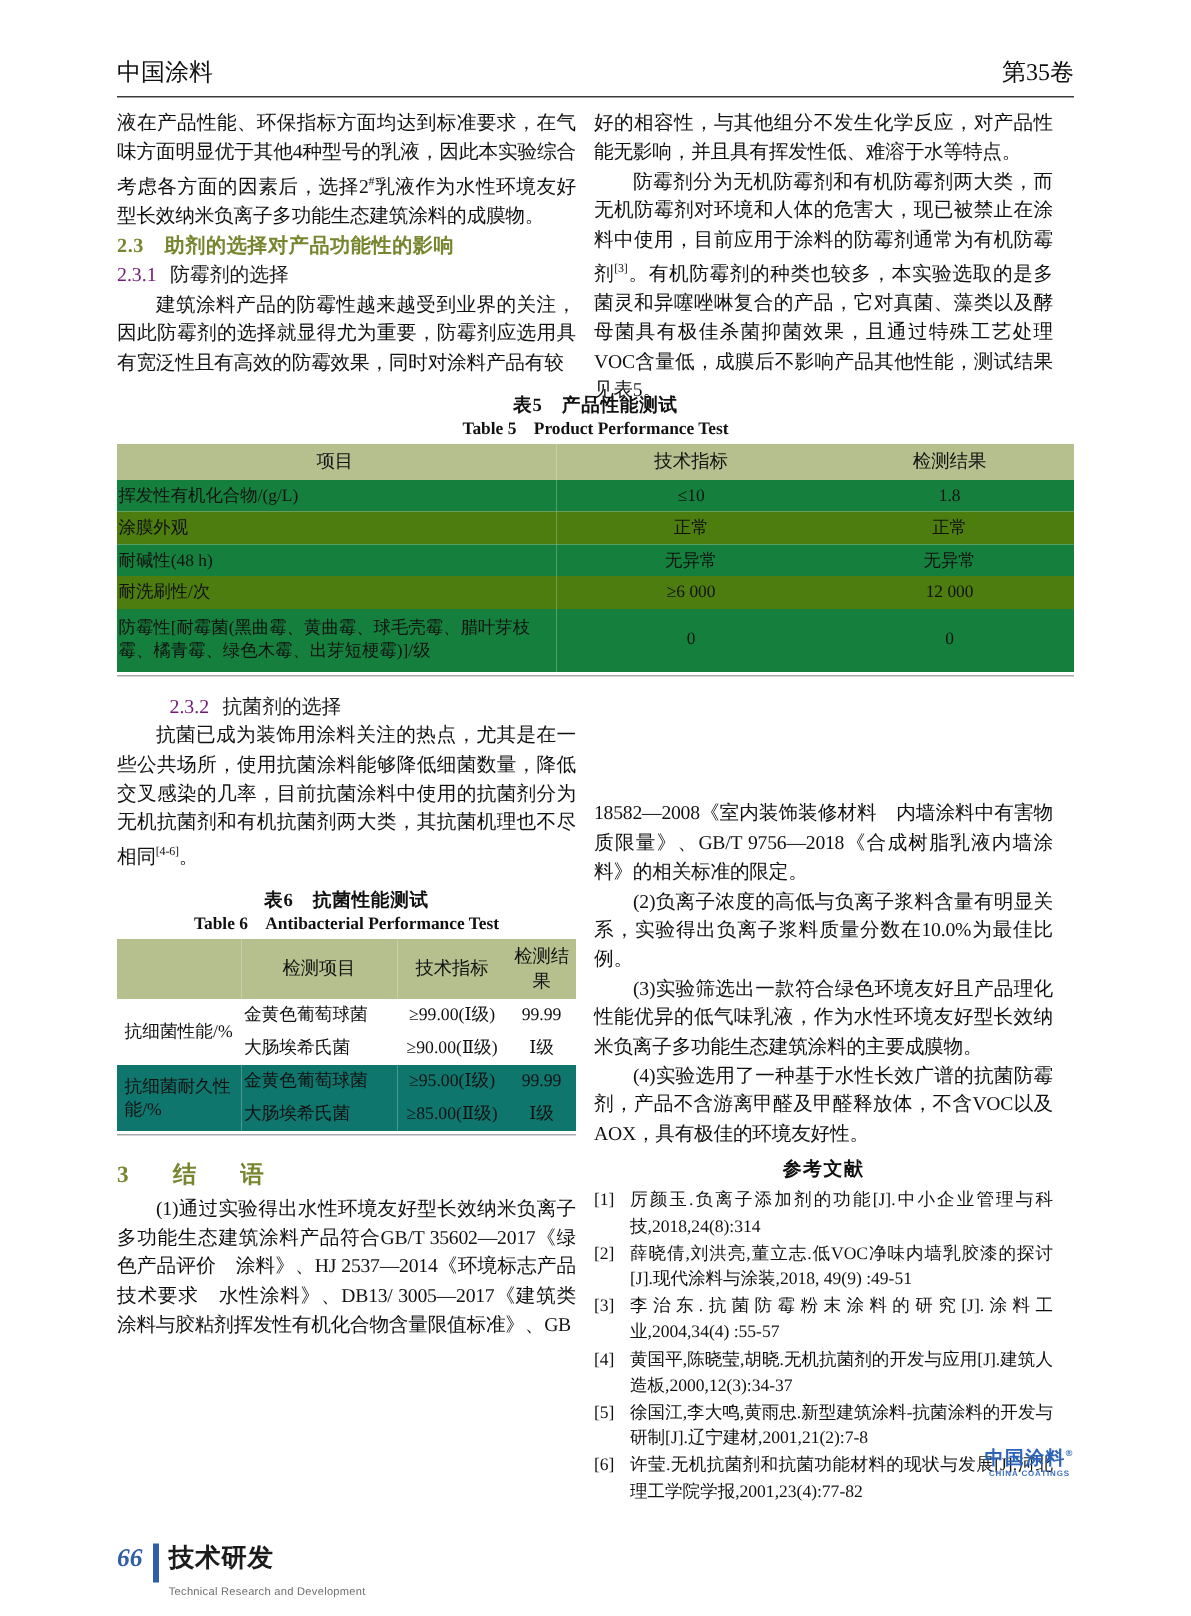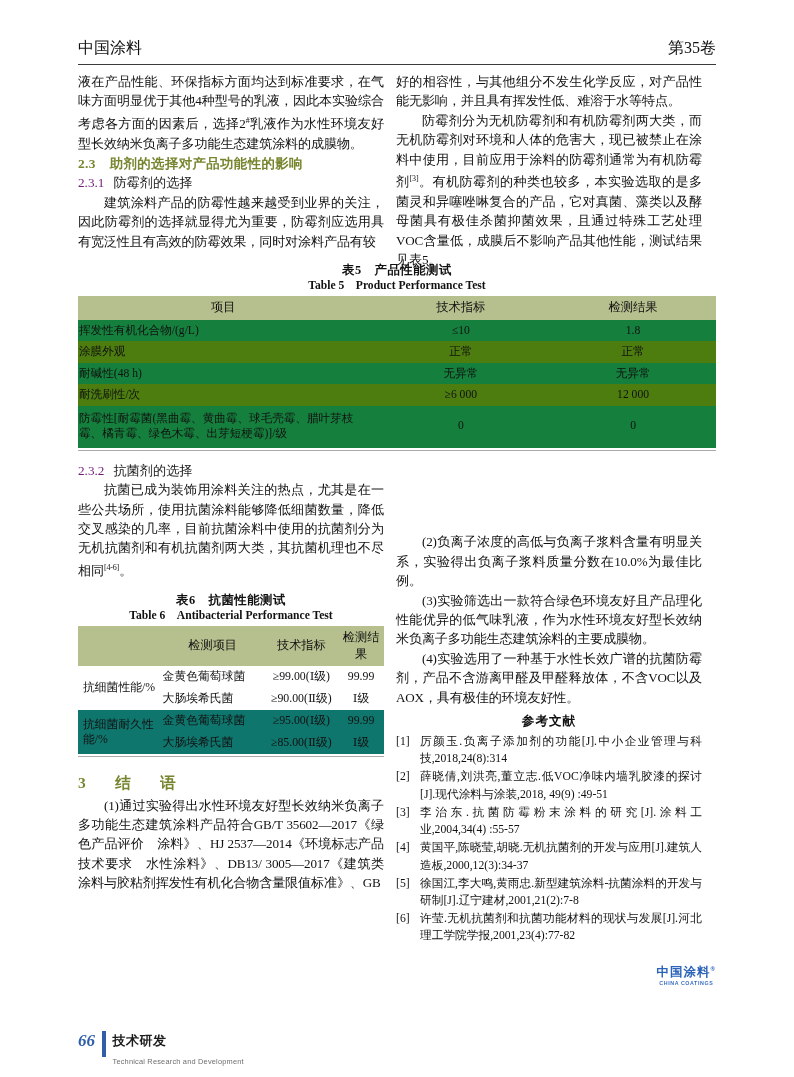--- a/index.html
+++ b/index.html
@@ -179,21 +179,21 @@
     font-size: 17px; font-style: italic; font-weight: bold;
     color: #2f5fa8;
     font-family: "Liberation Serif", "DejaVu Serif", serif;
     margin-right: 7px;
   }
   .footer-bar {
     width: 3.5px; height: 26px; background: #2f5fa8; margin-right: 7px;
   }
   .footer-texts { line-height: 1.18; }
   .footer-cn {
-    font-size: 13px; font-weight: bold; color: #1b1b1b;
+    font-size: 17px; font-weight: bold; color: #1b1b1b;
     font-family: "Liberation Sans", "DejaVu Sans", sans-serif;
     letter-spacing: 0.5px;
   }
   .footer-en {
     font-size: 7.4px; color: #6d6d6d; letter-spacing: 0.2px;
     font-family: "Liberation Sans", "DejaVu Sans", sans-serif;
     margin-top: 1px;
   }
 </style>
 </head>
@@ -253,21 +253,21 @@
             <tr class="plain tall">
               <td class="c-item multi">防霉性[耐霉菌(黑曲霉、黄曲霉、球毛壳霉、腊叶芽枝霉、橘青霉、绿色木霉、出芽短梗霉)]/级</td>
               <td class="c-spec">0</td>
               <td class="c-res">0</td>
             </tr>
           </tbody>
       </table>
       <div class="table-rule-bottom"></div>
     </div>
 
-    <h4 class="subsec-head" style="margin-top:6px;">
+    <h4 class="subsec-head" style="margin-top:6px;margin-left:35px;">
       <span class="num">2.3.2</span><span class="txt">抗菌剂的选择</span>
     </h4>
 
     <p class="body-text indent">抗菌已成为装饰用涂料关注的热点，尤其是在一些公共场所，使用抗菌涂料能够降低细菌数量，降低交叉感染的几率，目前抗菌涂料中使用的抗菌剂分为无机抗菌剂和有机抗菌剂两大类，其抗菌机理也不尽相同<sup>[4-6]</sup>。</p>
 
     <div class="table-block t6-wrap">
       <div class="tbl-caption-cn">表6　抗菌性能测试</div>
       <div class="tbl-caption-en">Table 6　Antibacterial Performance Test</div>
       <table class="t6">
         <thead>
@@ -309,20 +309,21 @@
     <h2 class="concl-head">3　结　语</h2>
     <p class="body-text indent">(1)通过实验得出水性环境友好型长效纳米负离子多功能生态建筑涂料产品符合GB/T 35602—2017《绿色产品评价　涂料》、HJ 2537—2014《环境标志产品技术要求　水性涂料》、DB13/ 3005—2017《建筑类涂料与胶粘剂挥发性有机化合物含量限值标准》、GB</p>
   </div>
 
   <div class="col">
     <p class="body-text">好的相容性，与其他组分不发生化学反应，对产品性能无影响，并且具有挥发性低、难溶于水等特点。</p>
     <p class="body-text indent">防霉剂分为无机防霉剂和有机防霉剂两大类，而无机防霉剂对环境和人体的危害大，现已被禁止在涂料中使用，目前应用于涂料的防霉剂通常为有机防霉剂<sup>[3]</sup>。有机防霉剂的种类也较多，本实验选取的是多菌灵和异噻唑啉复合的产品，它对真菌、藻类以及酵母菌具有极佳杀菌抑菌效果，且通过特殊工艺处理VOC含量低，成膜后不影响产品其他性能，测试结果见表5。</p>
 
     <div style="height:263px;"></div>
 
+    <p class="body-text">18582—2008《室内装饰装修材料　内墙涂料中有害物质限量》、GB/T 9756—2018《合成树脂乳液内墙涂料》的相关标准的限定。</p>
     <p class="body-text indent">(2)负离子浓度的高低与负离子浆料含量有明显关系，实验得出负离子浆料质量分数在10.0%为最佳比例。</p>
     <p class="body-text indent">(3)实验筛选出一款符合绿色环境友好且产品理化性能优异的低气味乳液，作为水性环境友好型长效纳米负离子多功能生态建筑涂料的主要成膜物。</p>
     <p class="body-text indent">(4)实验选用了一种基于水性长效广谱的抗菌防霉剂，产品不含游离甲醛及甲醛释放体，不含VOC以及AOX，具有极佳的环境友好性。</p>
 
     <div class="ref-title">参考文献</div>
     <ul class="ref-list">
         <li>
           <span class="ref-num">[1]</span>
           <span class="ref-body">厉颜玉.负离子添加剂的功能[J].中小企业管理与科技,2018,24(8):314</span>
         </li>

